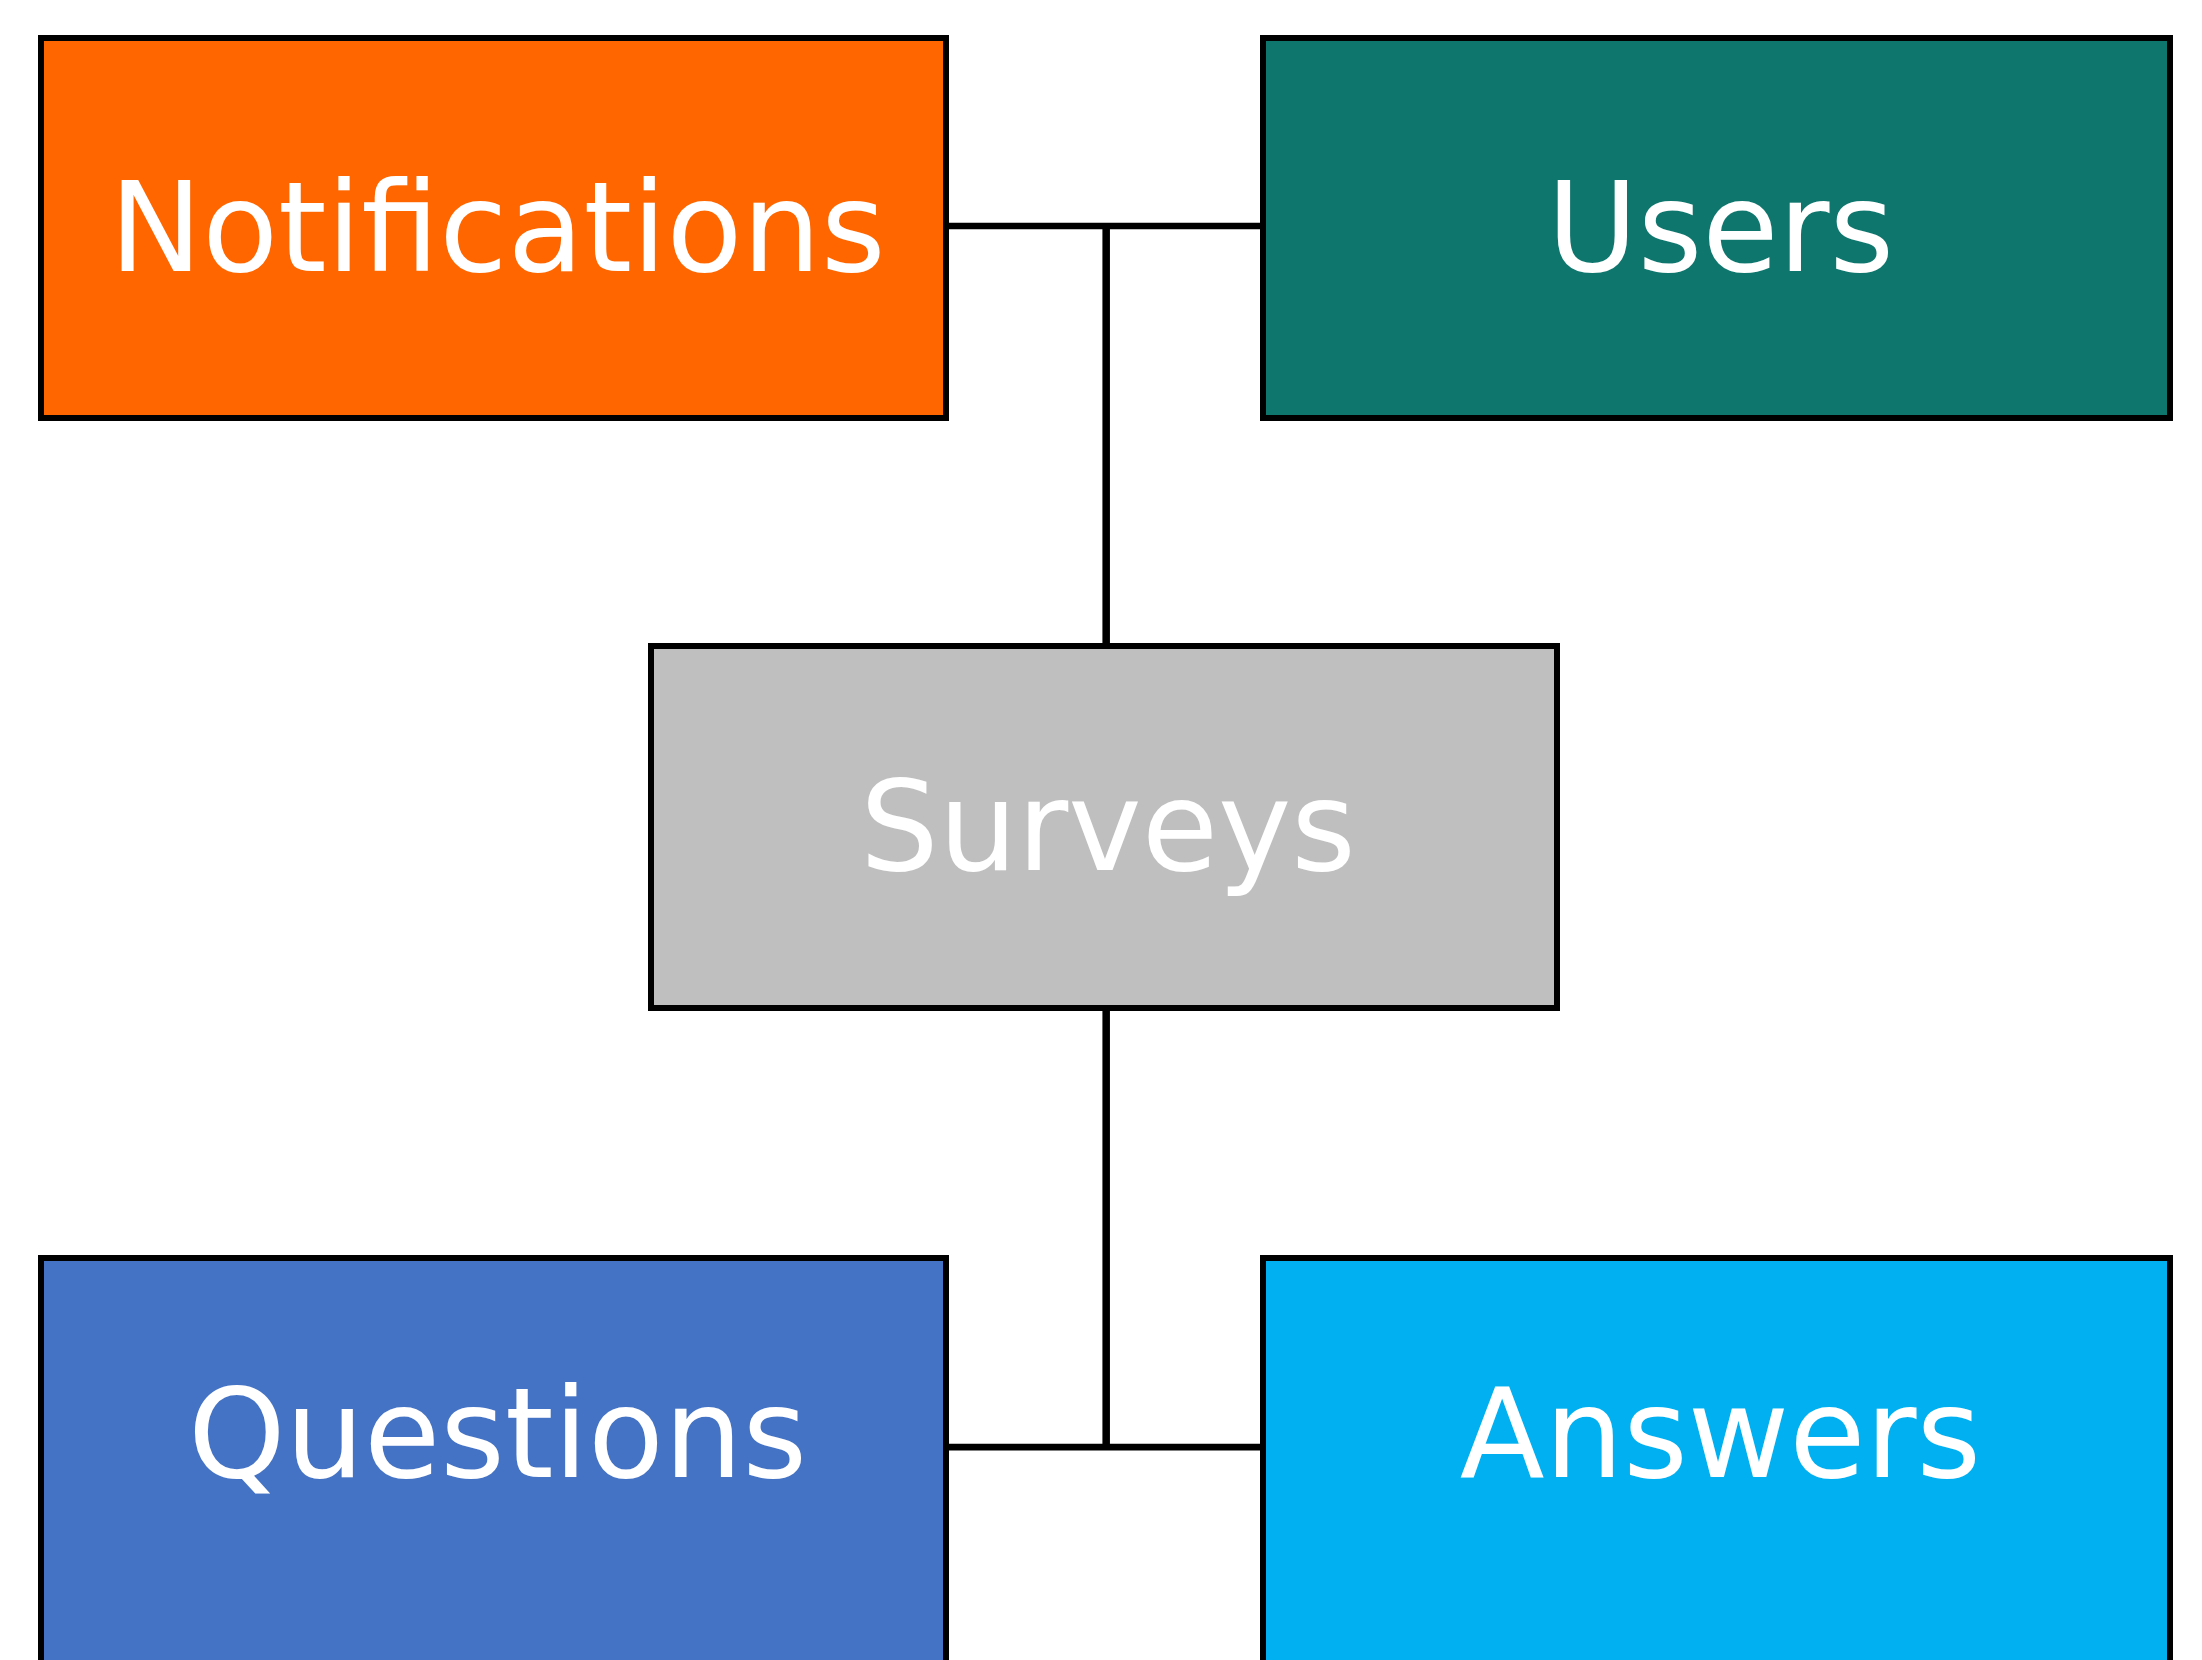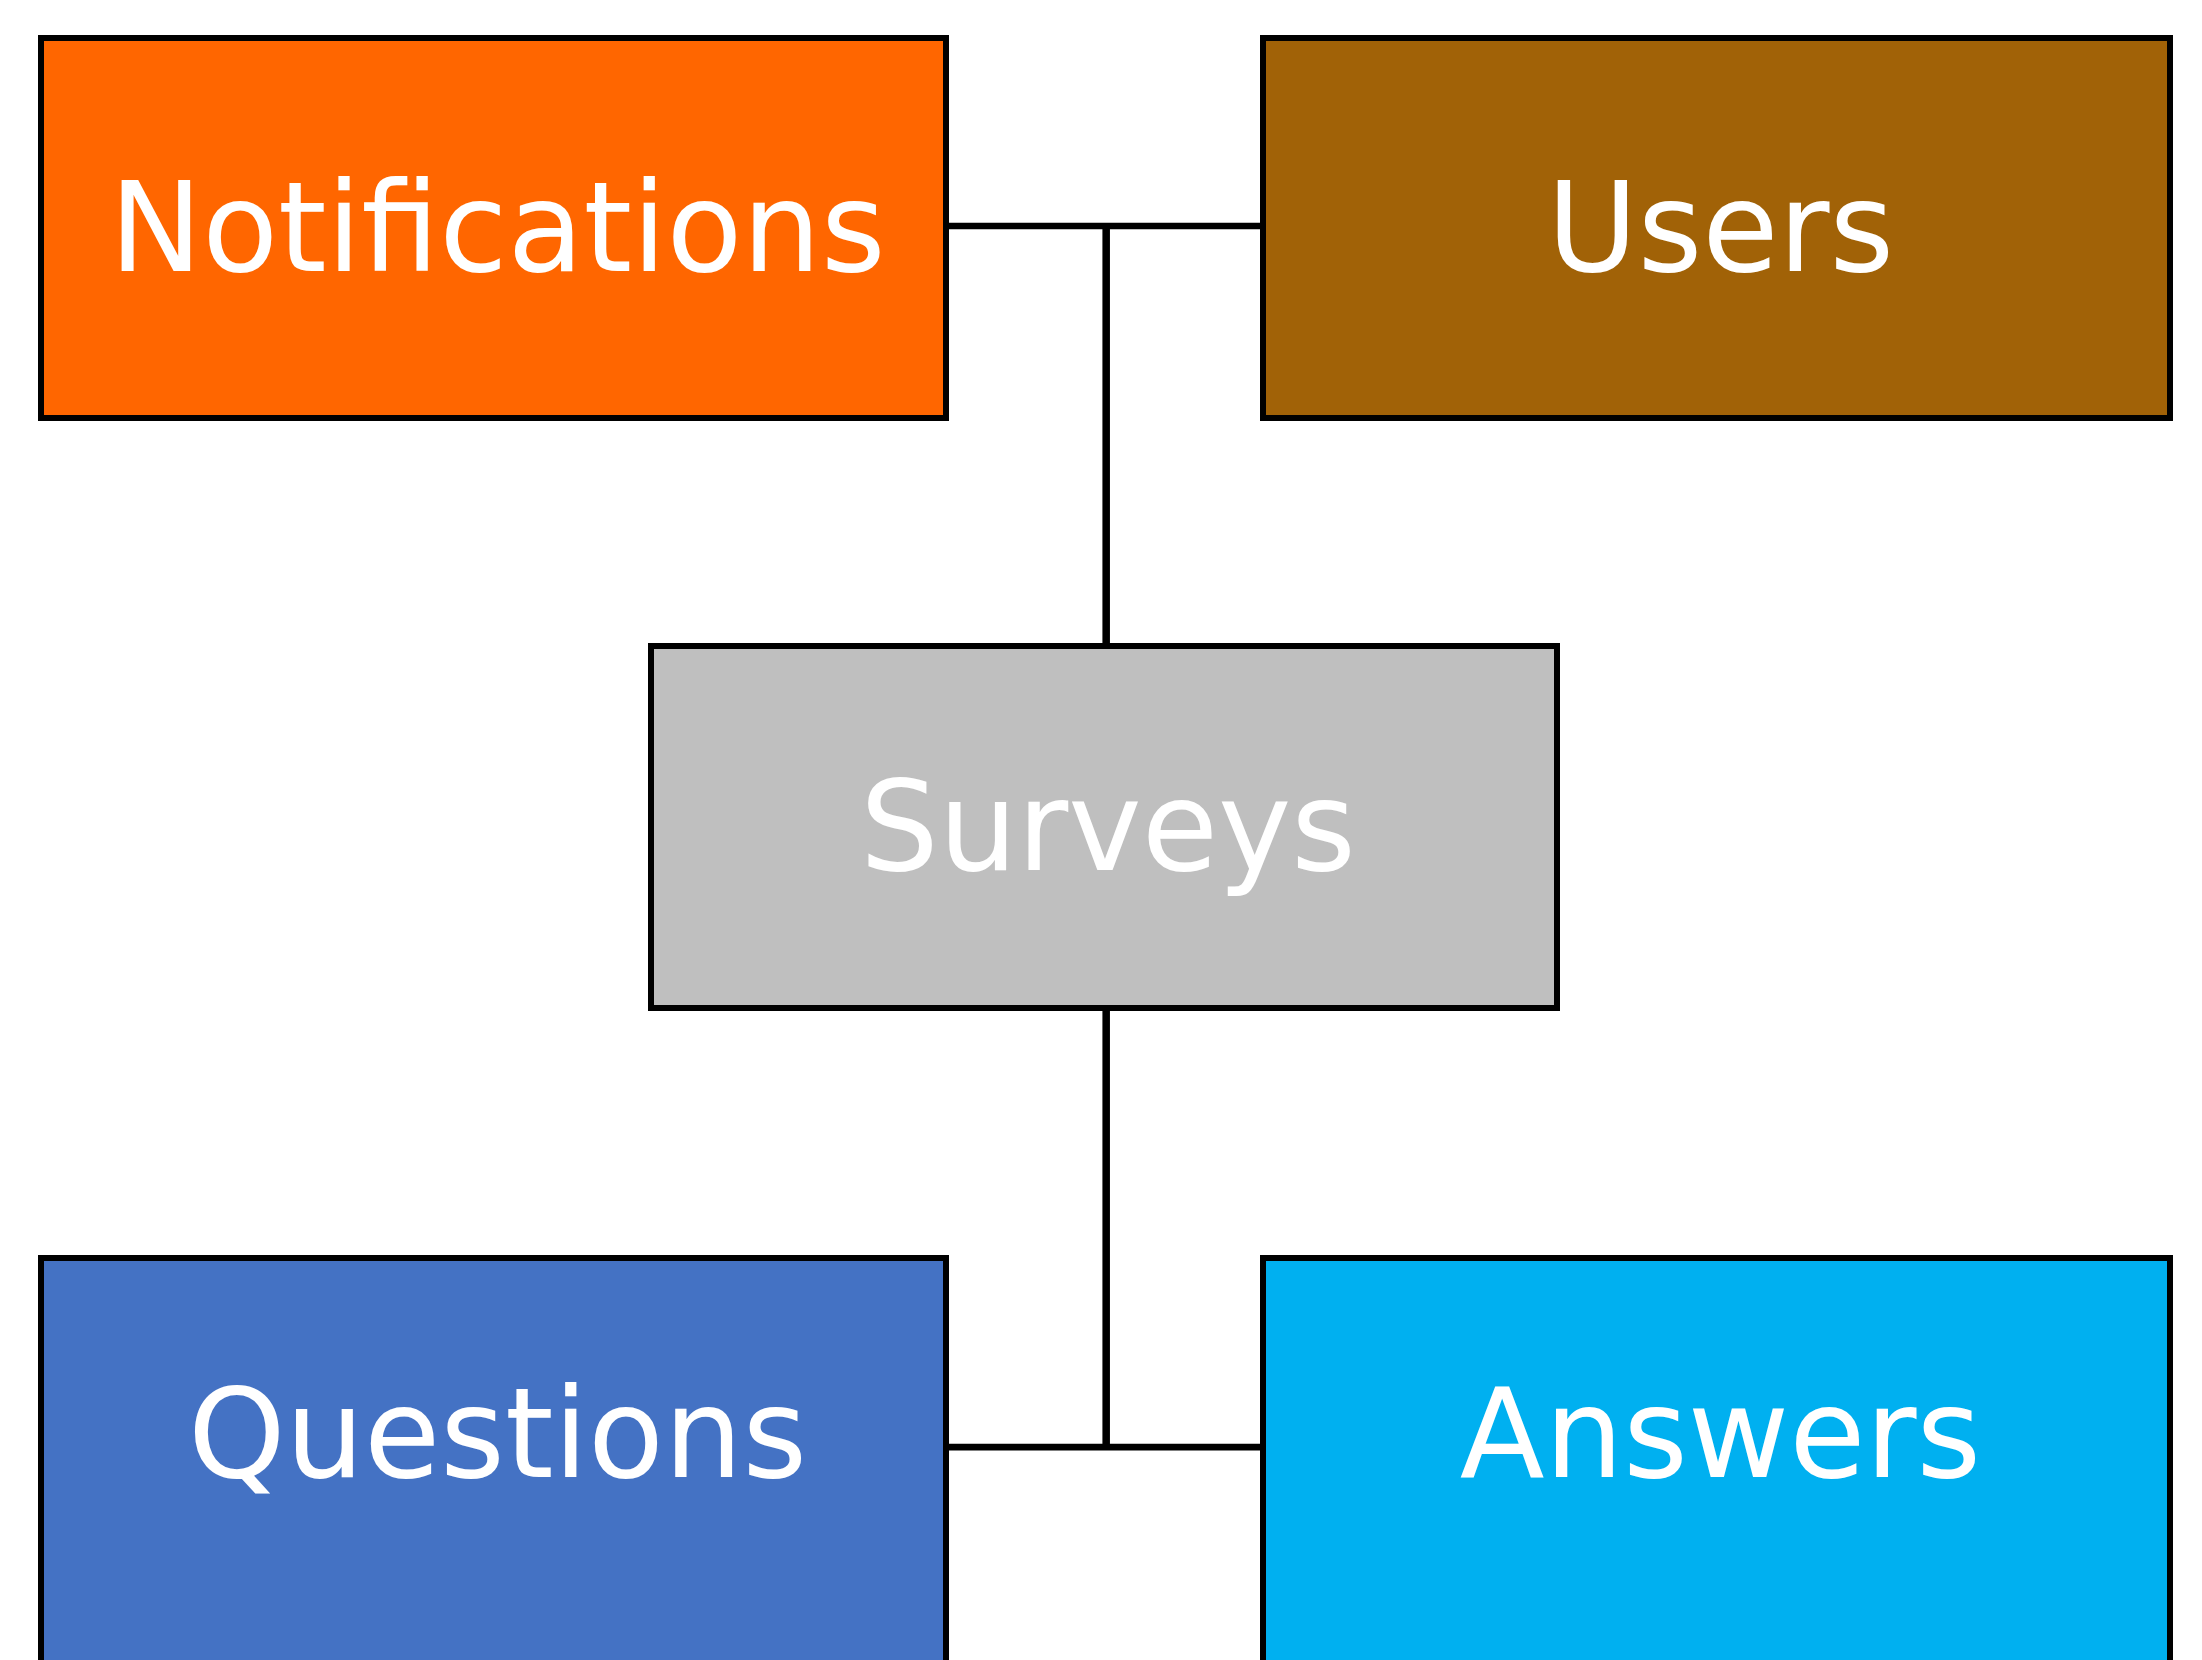--- a/index.html
+++ b/index.html
@@ -80,21 +80,21 @@
 
     <line x1="1175" y1="237" x2="1175" y2="1540" stroke="#000000" stroke-width="8"></line>
 
     <line x1="1004" y1="1537" x2="1341" y2="1537" stroke="#000000" stroke-width="7"></line>
   </svg>
 
   <div class="node" id="node-notifications" style="background:#FF6600;">
     <span class="node-label">Notifications</span>
   </div>
 
-  <div class="node" id="node-users" style="background:#a16207;">
+  <div class="node" id="node-users" style="background:#0f766e;">
     <span class="node-label">Users</span>
   </div>
 
   <div class="node" id="node-surveys" style="background:#BFBFBF;">
     <span class="node-label">Surveys</span>
   </div>
 
   <div class="node" id="node-questions" style="background:#4472C4;">
     <span class="node-label">Questions</span>
   </div>

